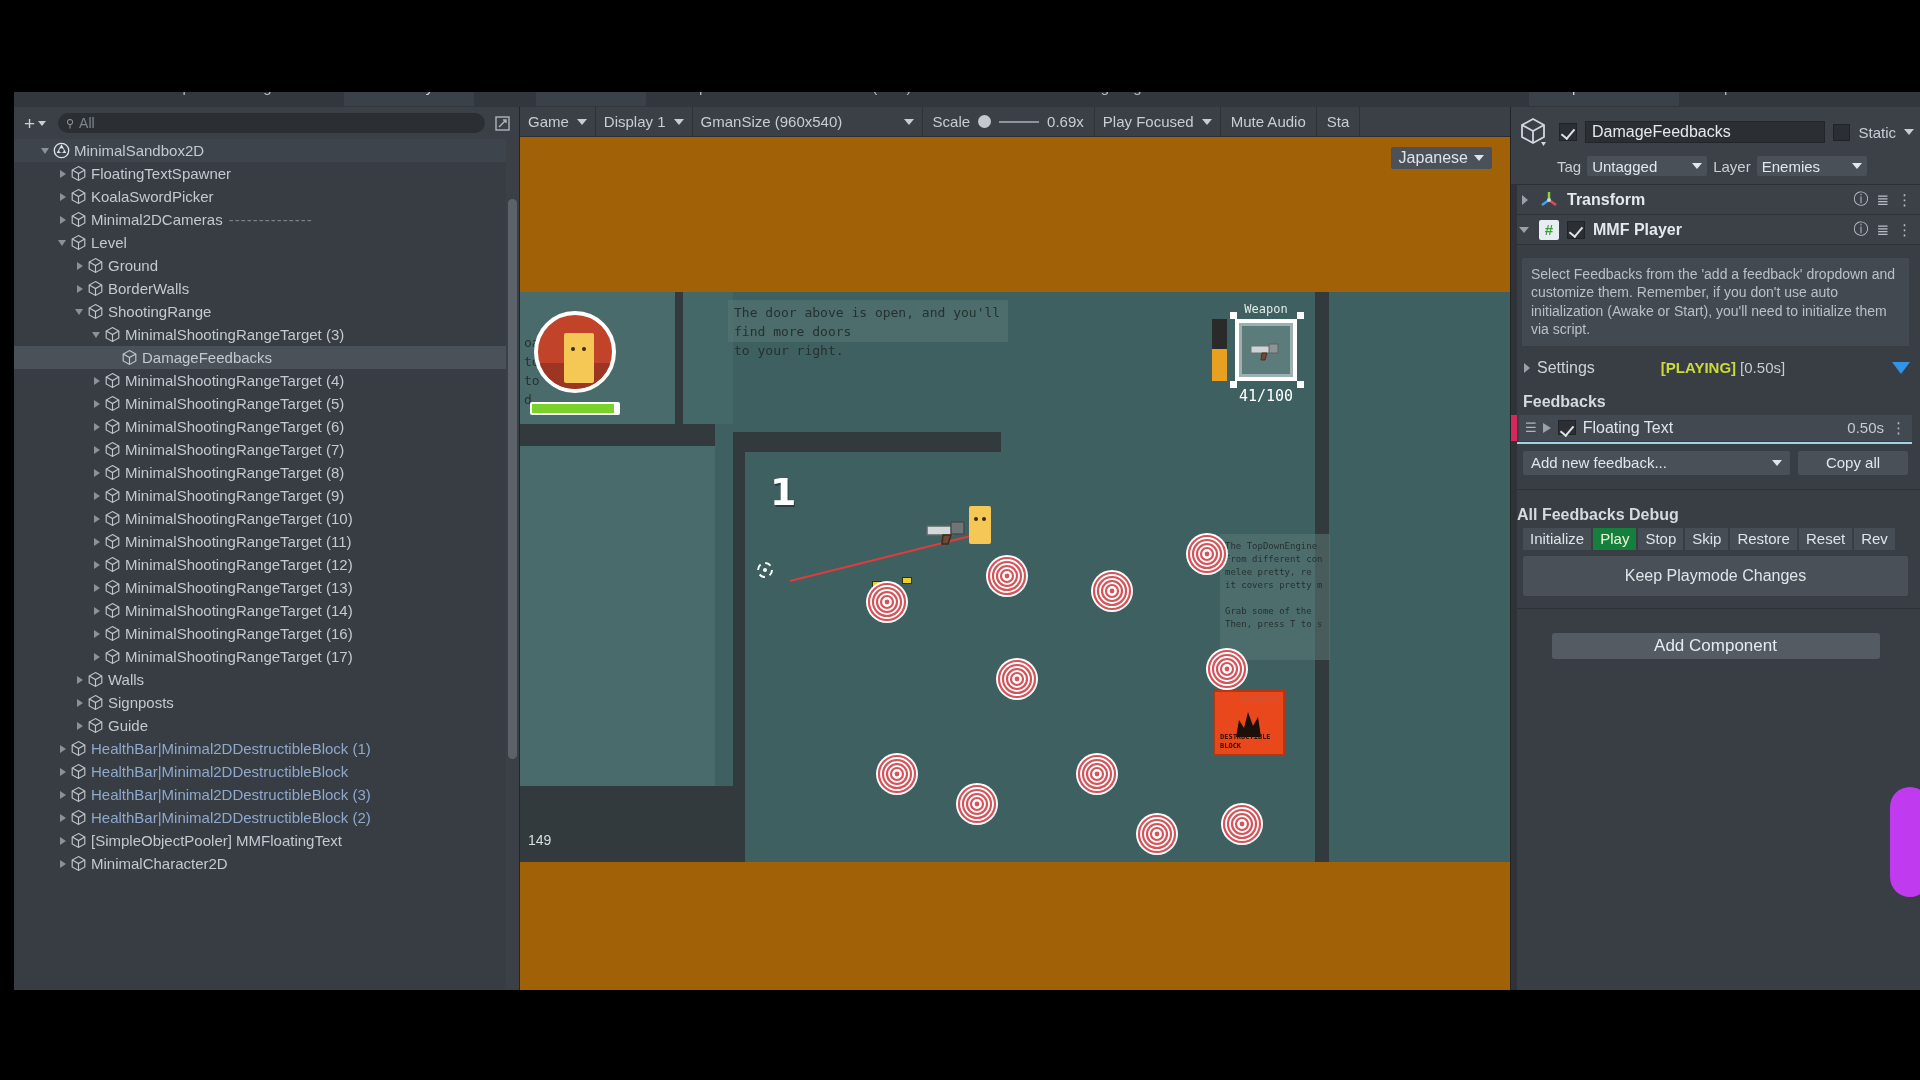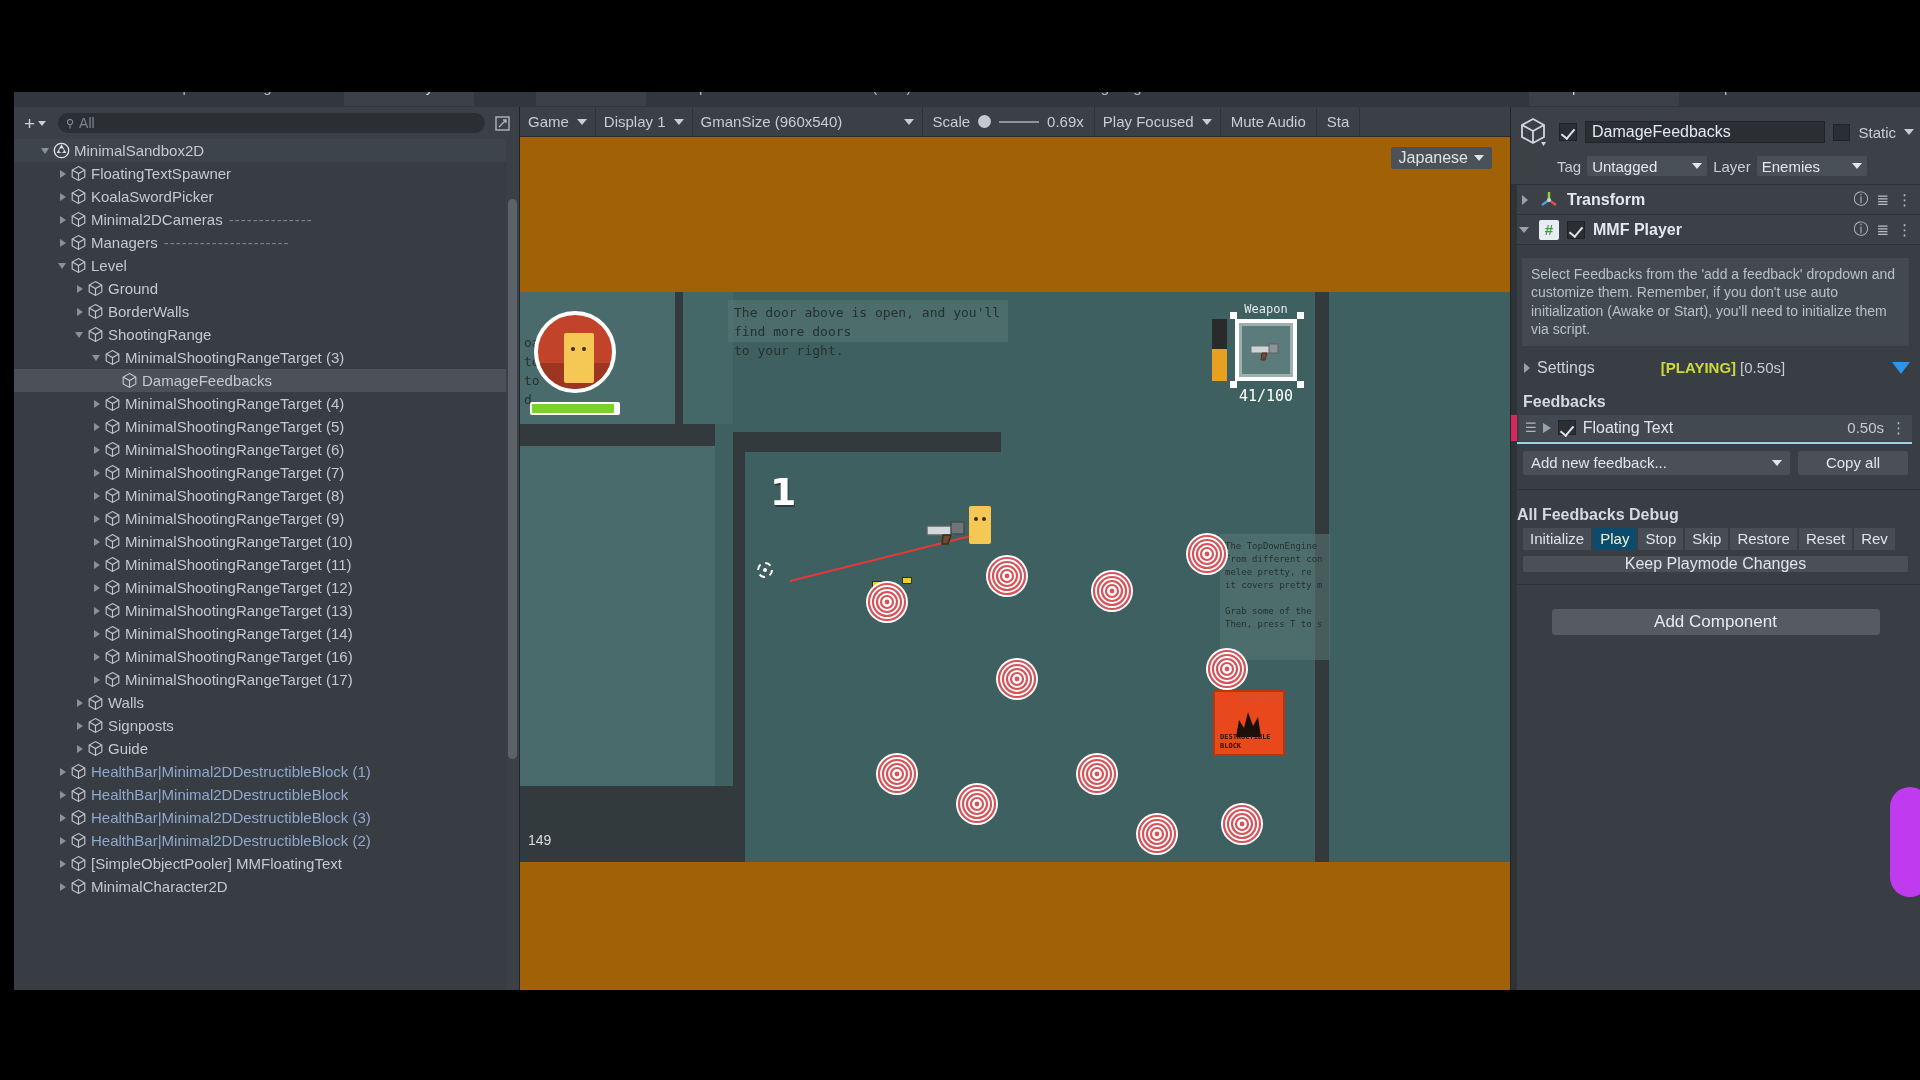--- a/index.html
+++ b/index.html
@@ -262,23 +262,23 @@
     display:flex; align-items:center; justify-content:center; border-radius:2px;
   }
   .sep { height:1px; background:#2e3236; margin:6px 0; }
 
   .dbg-title { color:#d4dade; font-size:16px; font-weight:bold; padding:10px 12px 4px 6px; }
   .dbg-row { display:flex; padding:0 12px; gap:2px; }
   .dbg-btn {
     height:22px; background:#474d54; color:#dfe4e9; font-size:15px;
     display:flex; align-items:center; justify-content:center; padding:0 7px;
   }
-  .dbg-btn.active { background:#0c4a6e; color:#f0f5d8; }
+  .dbg-btn.active { background:#15803d; color:#f0f5d8; }
   .keep-btn {
-    margin:6px 12px 0 12px; height:16px; background:#4a5057; color:#e0e5ea;
+    margin:6px 12px 0 12px; height:40px; background:#4a5057; color:#e0e5ea;
     font-size:16px; display:flex; align-items:center; justify-content:center; border-radius:2px;
   }
   .addcomp {
     margin:24px auto 0 auto; width:328px; height:26px; background:#545b63;
     color:#e6ebf0; font-size:17px; display:flex; align-items:center; justify-content:center;
     border-radius:3px;
   }
   .purple-blob {
     position:absolute; right:-10px; top:680px; width:40px; height:110px;
     background:#c03af0; border-radius:20px;
@@ -366,31 +366,20 @@
         <div class="hrow">
           <span class="twisty closed" style="margin-left: 43px;"></span>
           <span style="display: inline-flex;">
             <svg class="cube-ico" viewBox="0 0 17 17">
               <path d="M8.5 1.6 L14.8 5.1 L14.8 11.9 L8.5 15.4 L2.2 11.9 L2.2 5.1 Z" fill="none" stroke="#c0c6cc" stroke-width="1.15"></path>
               <path d="M2.2 5.1 L8.5 8.6 L14.8 5.1 M8.5 8.6 L8.5 15.4" fill="none" stroke="#c0c6cc" stroke-width="1.15"></path>
             </svg>
           </span>
           <span class="hname">Minimal2DCameras</span>
           <span class="hdash">--------------</span>
-        </div>
-        <div class="hrow">
-          <span class="twisty closed" style="margin-left: 43px;"></span>
-          <span style="display: inline-flex;">
-            <svg class="cube-ico" viewBox="0 0 17 17">
-              <path d="M8.5 1.6 L14.8 5.1 L14.8 11.9 L8.5 15.4 L2.2 11.9 L2.2 5.1 Z" fill="none" stroke="#c0c6cc" stroke-width="1.15"></path>
-              <path d="M2.2 5.1 L8.5 8.6 L14.8 5.1 M8.5 8.6 L8.5 15.4" fill="none" stroke="#c0c6cc" stroke-width="1.15"></path>
-            </svg>
-          </span>
-          <span class="hname">Managers</span>
-          <span class="hdash">---------------------</span>
         </div>
         <div class="hrow">
           <span class="twisty open" style="margin-left: 43px;"></span>
           <span style="display: inline-flex;">
             <svg class="cube-ico" viewBox="0 0 17 17">
               <path d="M8.5 1.6 L14.8 5.1 L14.8 11.9 L8.5 15.4 L2.2 11.9 L2.2 5.1 Z" fill="none" stroke="#c0c6cc" stroke-width="1.15"></path>
               <path d="M2.2 5.1 L8.5 8.6 L14.8 5.1 M8.5 8.6 L8.5 15.4" fill="none" stroke="#c0c6cc" stroke-width="1.15"></path>
             </svg>
           </span>
           <span class="hname">Level</span>

